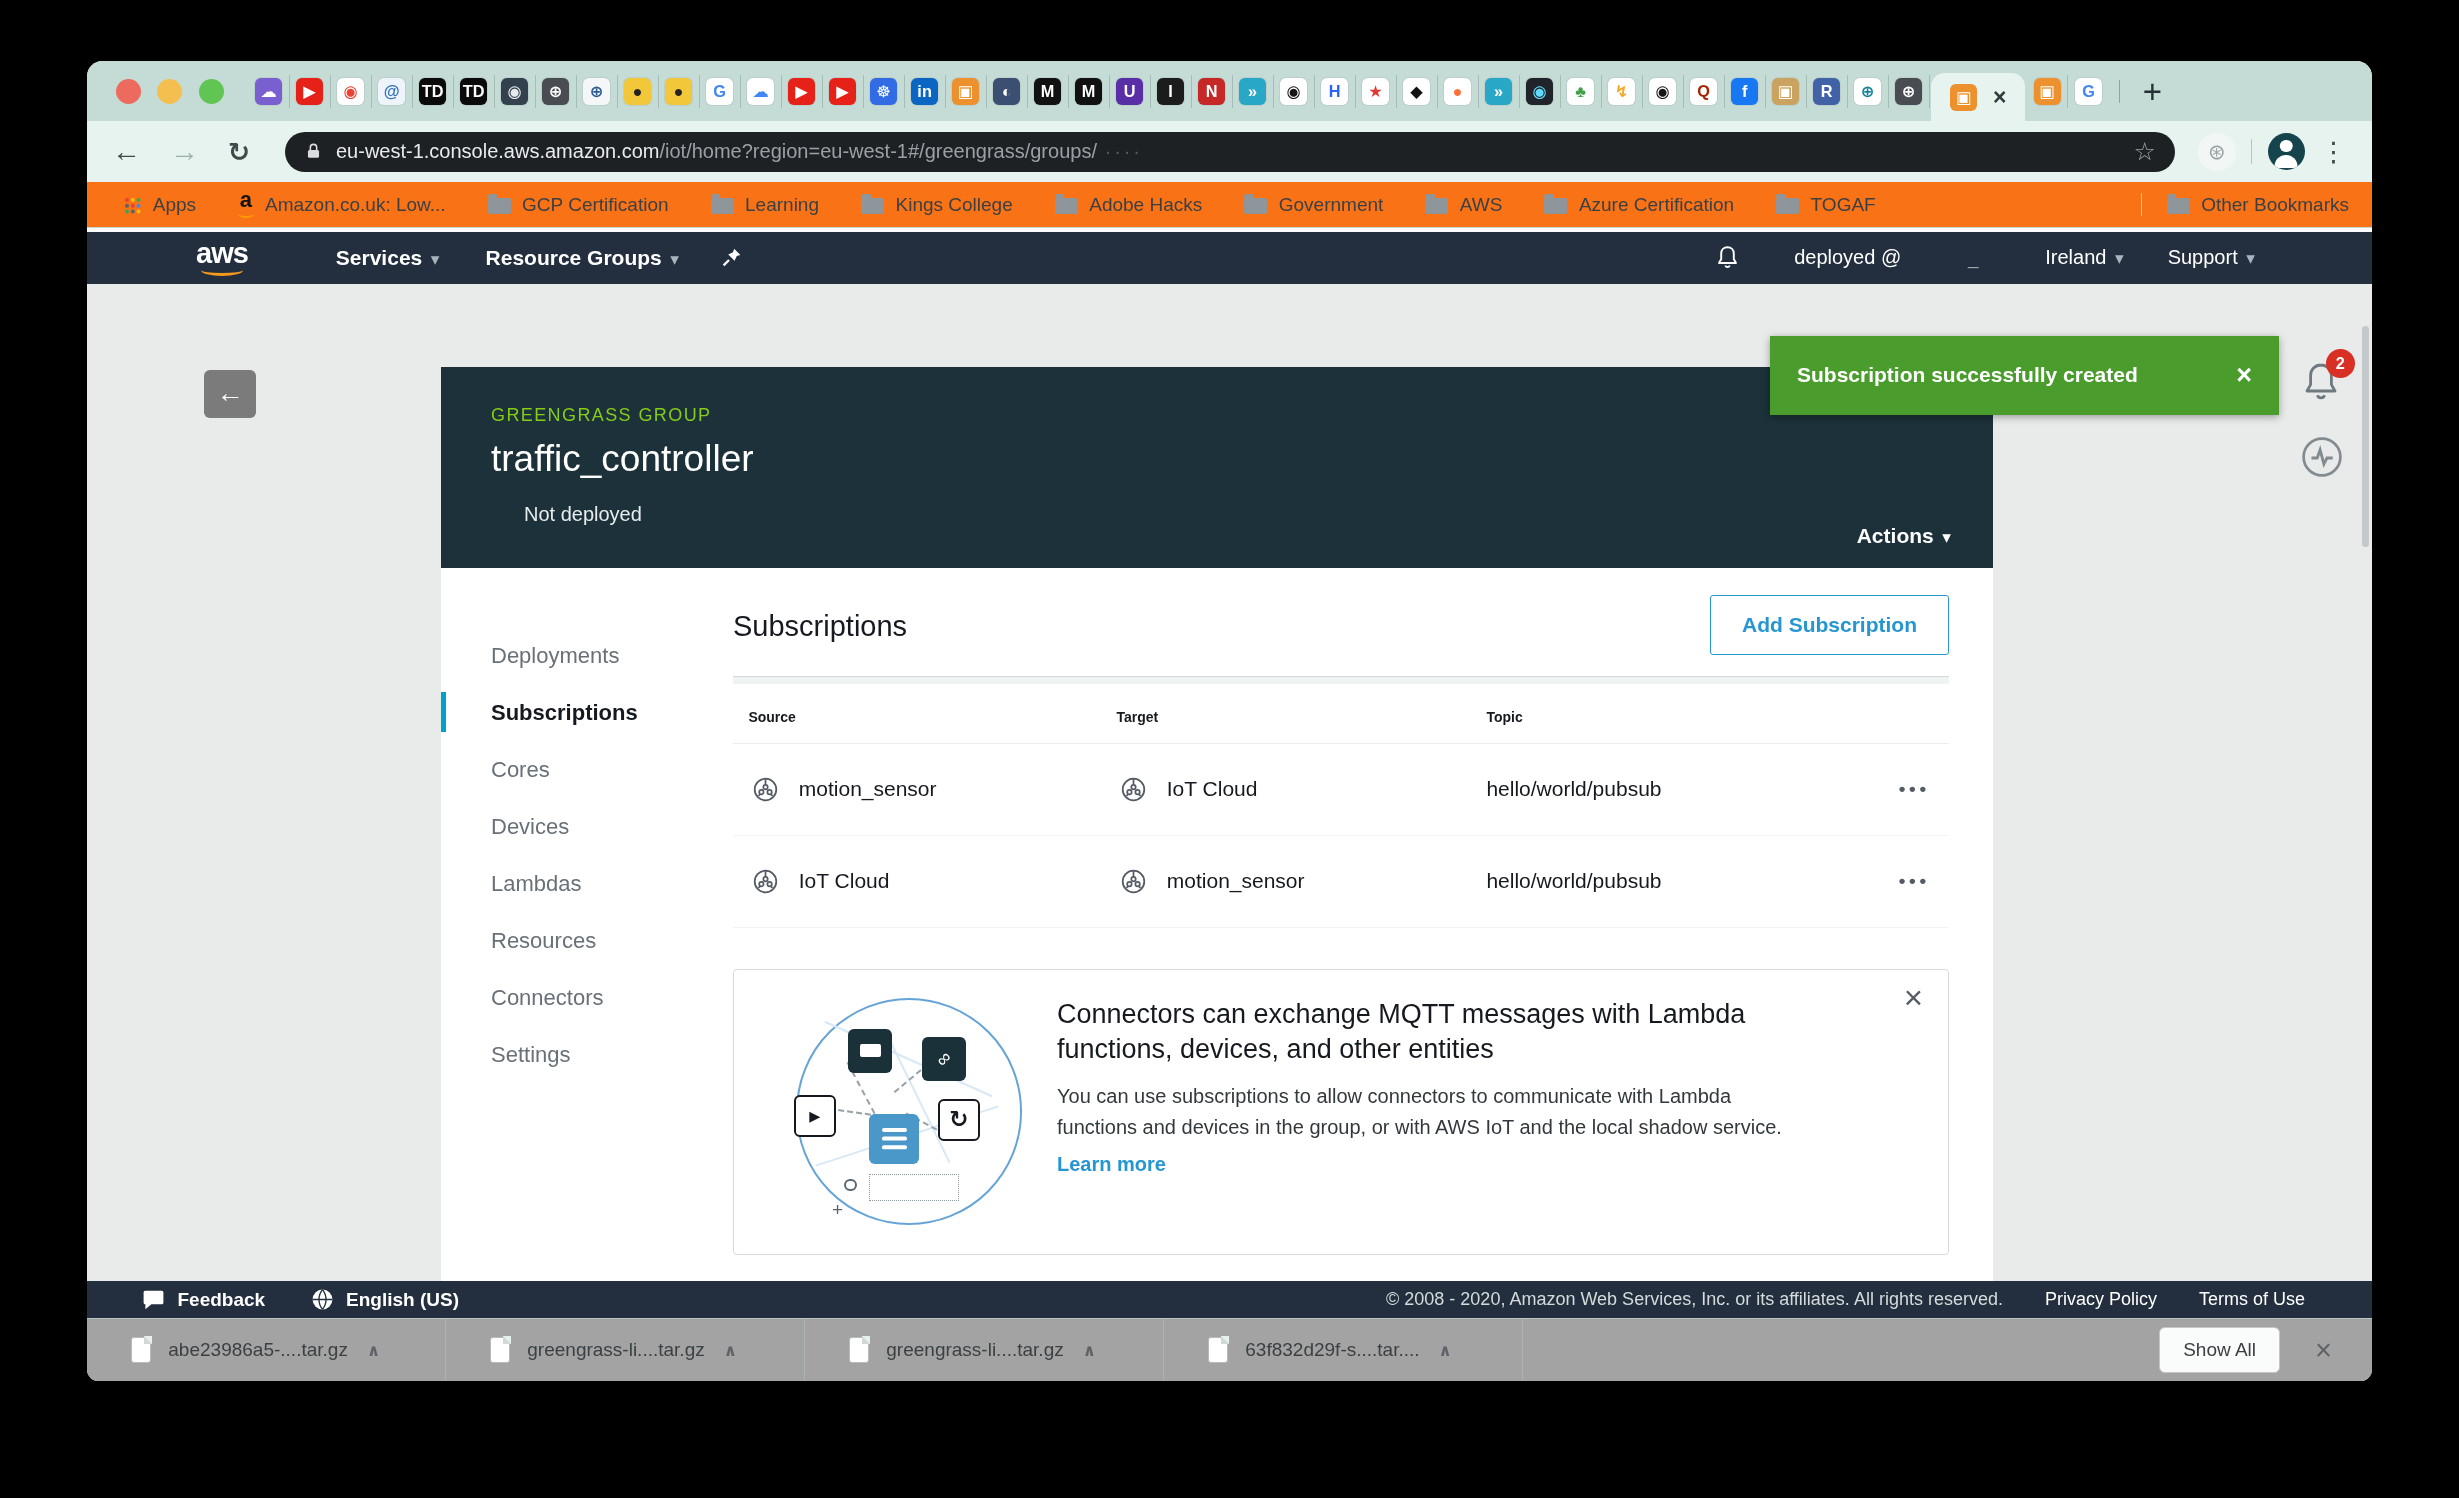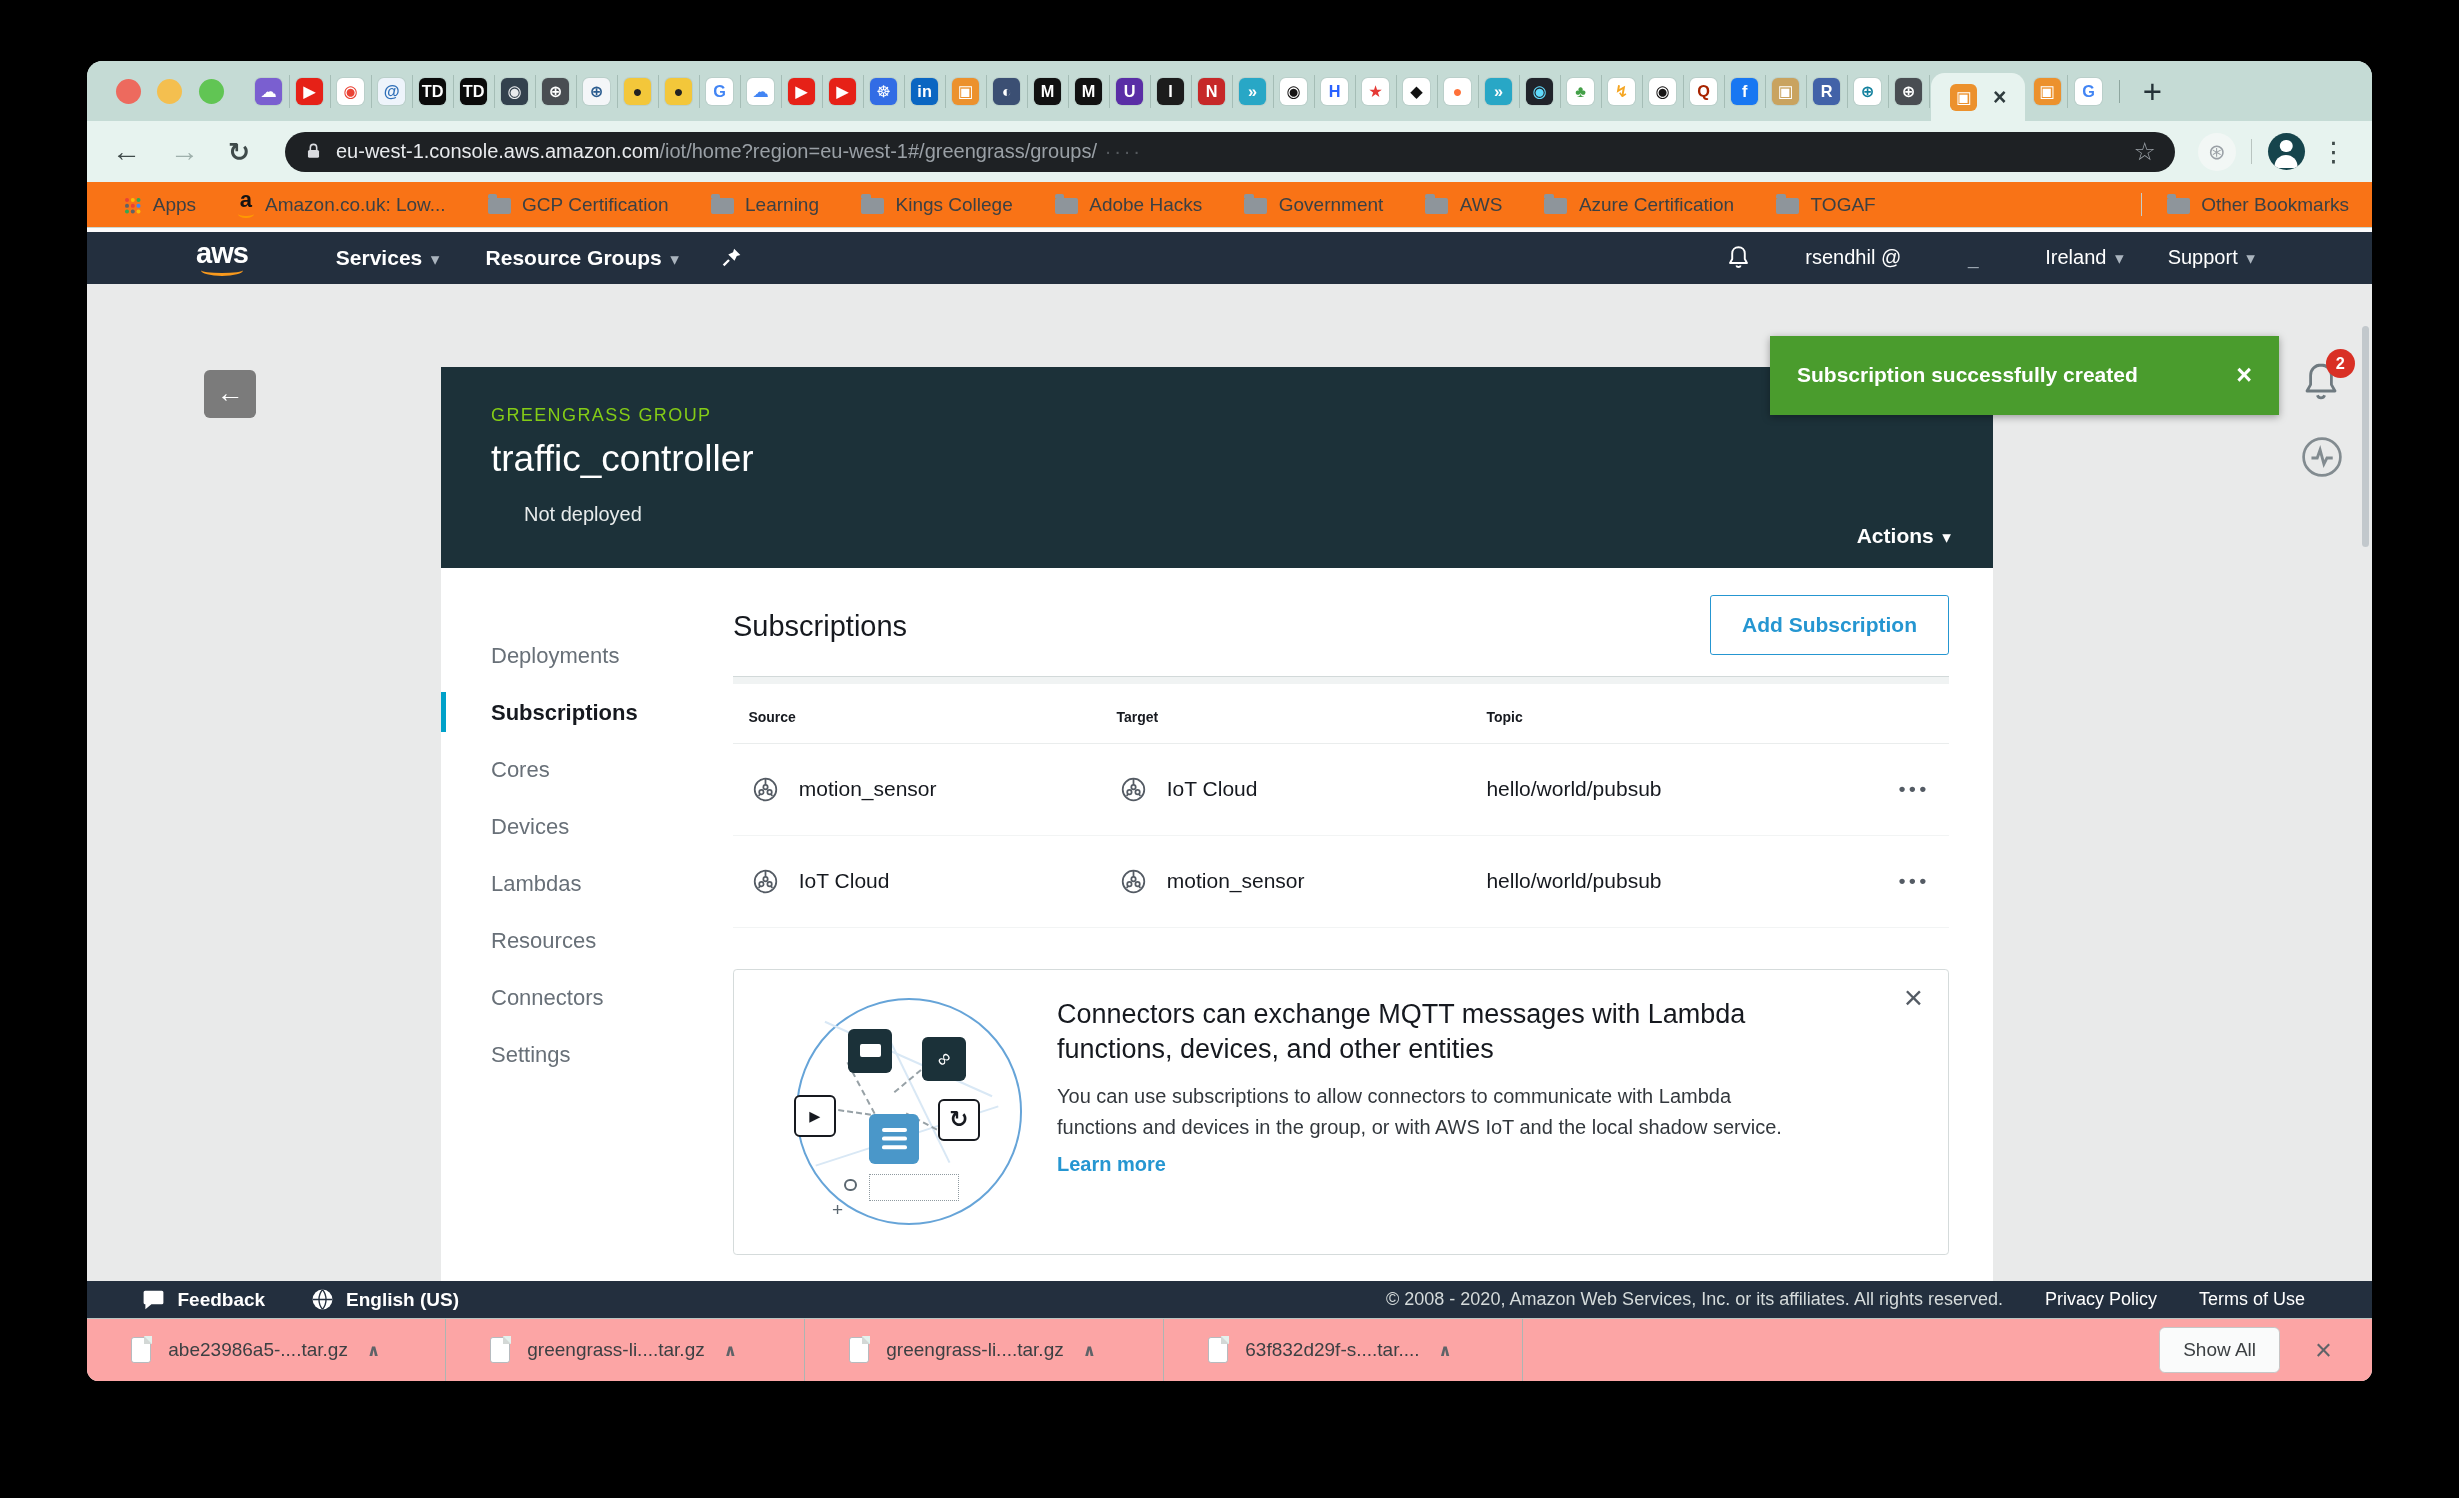--- a/index.html
+++ b/index.html
@@ -196,21 +196,21 @@
   .awsfooter { height:37px; background:#232f3e; display:flex; align-items:center; color:#fff; flex:0 0 auto; }
   .ft-left { display:flex; align-items:center; gap:15.4px; margin-left:54px; }
   .ft-item { display:flex; align-items:center; gap:11.5px; font-size:19px; font-weight:700; }
   .ft-lang { margin-left:29px; }
   .ft-spacer { flex:1; }
   .ft-copy { font-size:18px; color:#d5dbdb; font-weight:400; }
   .ft-link { font-size:18px; color:#fff; font-weight:400; margin-left:42px; }
   .ft-right { display:flex; align-items:center; margin-right:67px; }
 
   
-  .downloads { height:63px; background:#fca5a5; border-top:1px solid #b9c6c2; display:flex; align-items:stretch; flex:0 0 auto; }
+  .downloads { height:63px; background:#a3a3a3; border-top:1px solid #b9c6c2; display:flex; align-items:stretch; flex:0 0 auto; }
   .dl-chip { display:flex; align-items:center; width:359px; padding-left:44px; border-right:1.9px solid #adb5b2; }
   .dl-file { width:20px; height:26px; background:#fff; border:1.9px solid #b6bbbf; border-radius:2.9px; position:relative;
              margin-right:17.3px; flex:0 0 auto; }
   .dl-file::after { content:""; position:absolute; right:-1.9px; top:-1.9px; border-style:solid; border-width:0 8.6px 8.6px 0;
                     border-color:#e4f1ed #e4f1ed #d3d8d6 #d3d8d6; }
   .dl-name { font-size:19px; color:#3c4043; white-space:nowrap; }
   .dl-caret { margin-left:19px; color:#5f6368; font-size:16.3px; font-weight:700; }
   .dl-caret::after { content:"∧"; }
   .dl-spacer { flex:1; }
   .show-all { align-self:center; padding:10.6px 23px; background:#fafbfb; border:1.9px solid #c6c6c6; border-radius:5.8px;
@@ -519,21 +519,21 @@
             <path d="M9.6 14.4L4.4 19.6" stroke="#fff" stroke-width="2.2"></path>
           </svg>
       </span>
       <span class="nav-spacer"></span>
       <span class="nav-bell">
         <svg width="29" height="29" viewBox="0 0 24 24">
             <path d="M12 3.5c-3 0-5.2 2.2-5.2 5.2v4.6L5 16.5h14l-1.8-3.2V8.7c0-3-2.2-5.2-5.2-5.2z" fill="none" stroke="#fff" stroke-width="1.6" stroke-linejoin="round"></path>
             <path d="M10.2 18.6a1.9 1.9 0 0 0 3.6 0" fill="none" stroke="#fff" stroke-width="1.6"></path>
           </svg>
       </span>
-      <span class="nav-account">rsendhil @</span>
+      <span class="nav-account">deployed @</span>
       <span class="nav-redacted">_</span>
       <div class="nav-region">
         <span>Ireland</span>
           <span class="caret-w"></span>
       </div>
       <div class="nav-support">
         <span>Support</span>
           <span class="caret-w"></span>
       </div>
     </div>

